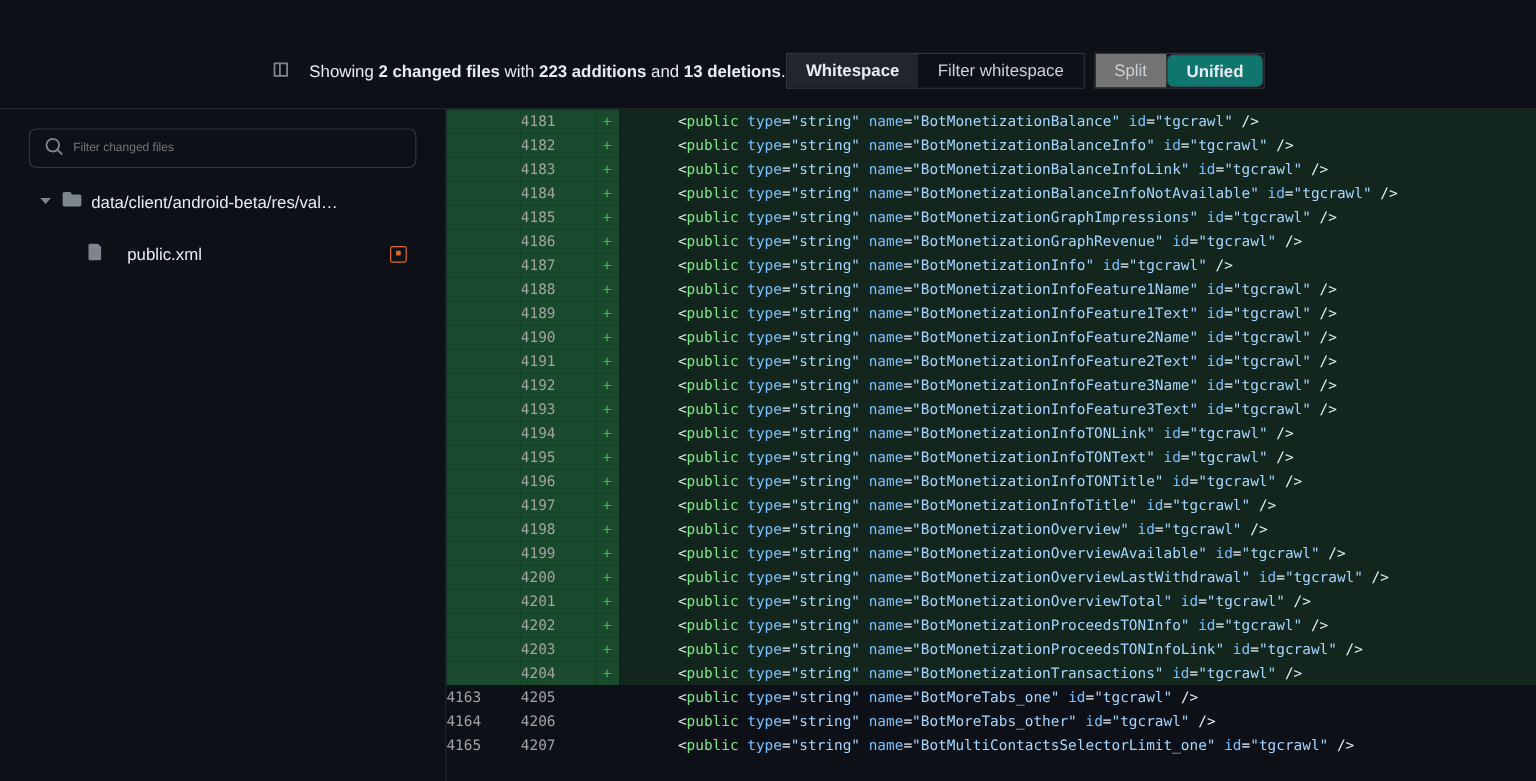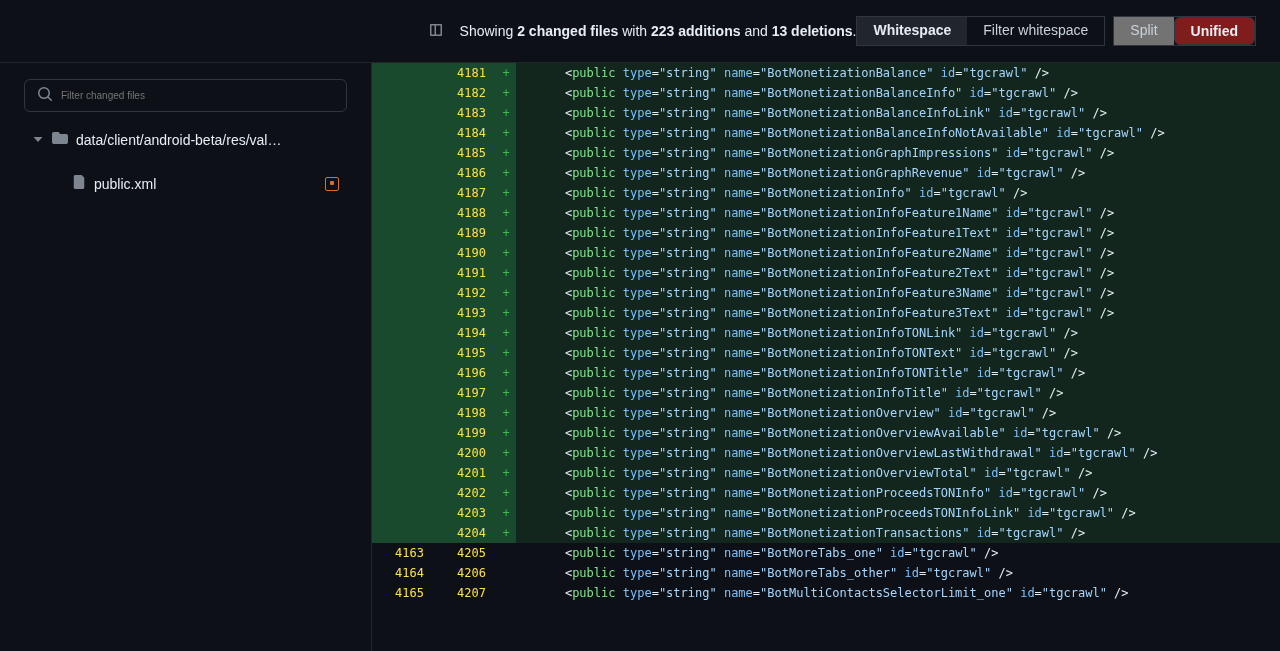--- a/index.html
+++ b/index.html
@@ -8,23 +8,24 @@
       color: #e6edf3;
       font-family: -apple-system, BlinkMacSystemFont, "Segoe UI", Helvetica, Arial, sans-serif;
       font-size: 14px;
       width: 1280px;
       height: 651px;
       overflow: hidden;
     }
     .header {
       display: flex;
       align-items: center;
-      justify-content: flex-end;
+      justify-content: center;
       padding: 16px 24px;
       border-bottom: 1px solid #21262d;
+      margin-top: 28px;
     }
     .header-left {
       display: flex;
       align-items: center;
       gap: 16px;
     }
     .sidebar-toggle-icon svg {
       width: 16px;
       height: 16px;
       fill: #7d8590;
@@ -52,21 +53,21 @@
     }
     .btn-group .seg-btn.active {
       background: #21262d;
       color: #e6edf3;
       font-weight: 600;
     }
     .btn-group.alt .seg-btn {
       background: #737373;
     }
     .btn-group.alt .seg-btn.active {
-      background: #7f1d1d;
+      background: #0f766e;
       border: 1px solid #30363d;
       border-radius: 6px;
     }
     .content {
       display: flex;
       height: calc(651px - 61px);
     }
     .sidebar {
       width: 372px;
       padding: 16px 24px;
@@ -93,21 +94,21 @@
     .tree-item {
       display: flex;
       align-items: center;
       padding: 6px 8px;
       gap: 8px;
       cursor: pointer;
       border-radius: 6px;
     }
     .tree-item.folder { margin-left: 0; }
     .tree-item.file { margin-left: 40px; justify-content: space-between; margin-top: 14px; }
-    .tree-item .left { display: flex; align-items: center; gap: 8px; text-align: center; }
+    .tree-item .left { display: flex; align-items: center; gap: 20px; text-align: center; }
     .tree-chevron svg { width: 12px; height: 12px; fill: #7d8590; }
     .folder-icon svg { width: 16px; height: 16px; fill: #7d8590; }
     .file-icon svg { width: 14px; height: 14px; fill: #7d8590; }
     .modified-badge {
       width: 14px; height: 14px; border: 1.5px solid #db6d28; border-radius: 2px; position: relative;
     }
     .modified-badge::after {
       content: ''; width: 4px; height: 4px; background: #db6d28; position: absolute; top: 3.5px; left: 3.5px; border-radius: 1px;
     }
     .diff-view {
@@ -125,23 +126,23 @@
       background: #1a4a2e;
     }
     .diff-line.added .code {
       background: #12261e;
     }
     .diff-line.context .ln-old, .diff-line.context .ln-new, .diff-line.context .marker {
       background: #0d1117;
     }
     .ln-old, .ln-new {
       width: 62px;
-      text-align: right;
+      text-align: left;
       padding-right: 10px;
-      color: #fde047;
+      color: #a3a3a3;
       user-select: none;
     }
     .marker { width: 20px; text-align: center; color: #3fb950; }
     .diff-line.context .marker { color: transparent; }
     .code { flex: 1; padding-left: 20px; color: #e6edf3; }
     .tok-open, .tok-close { color: #e6edf3; }
     .tok-tag { color: #7ee787; text-align: center; }
     .tok-attr { color: #79c0ff; }
     .tok-eq { color: #e6edf3; }
     .tok-val { color: #a5d6ff; }

